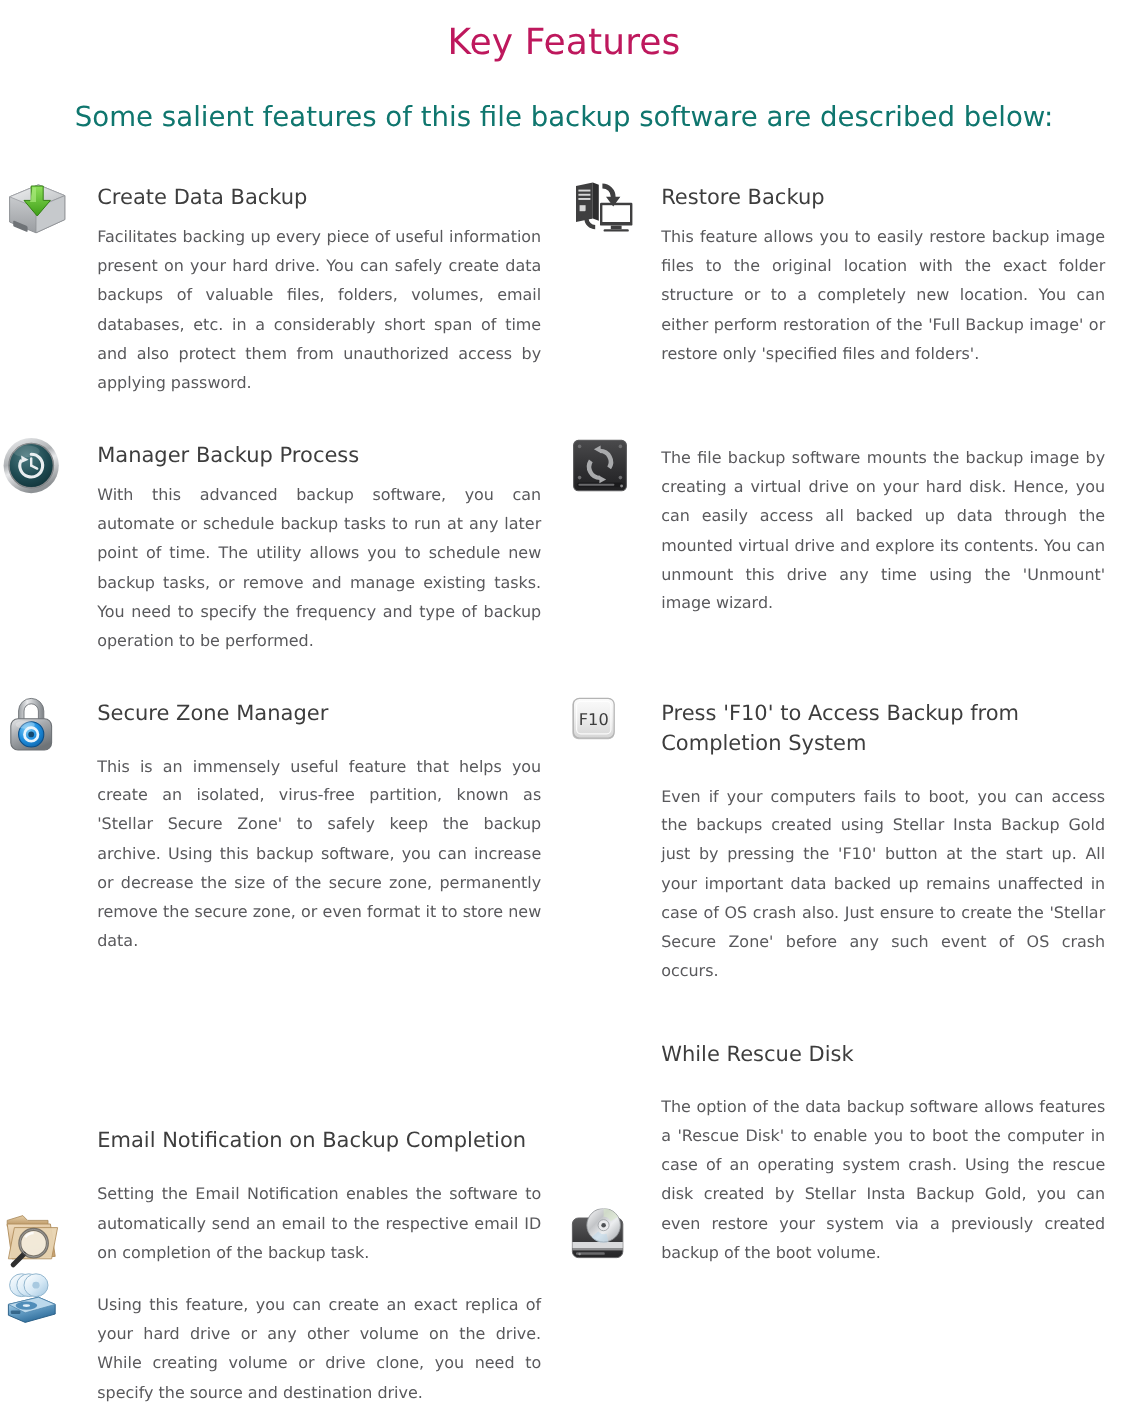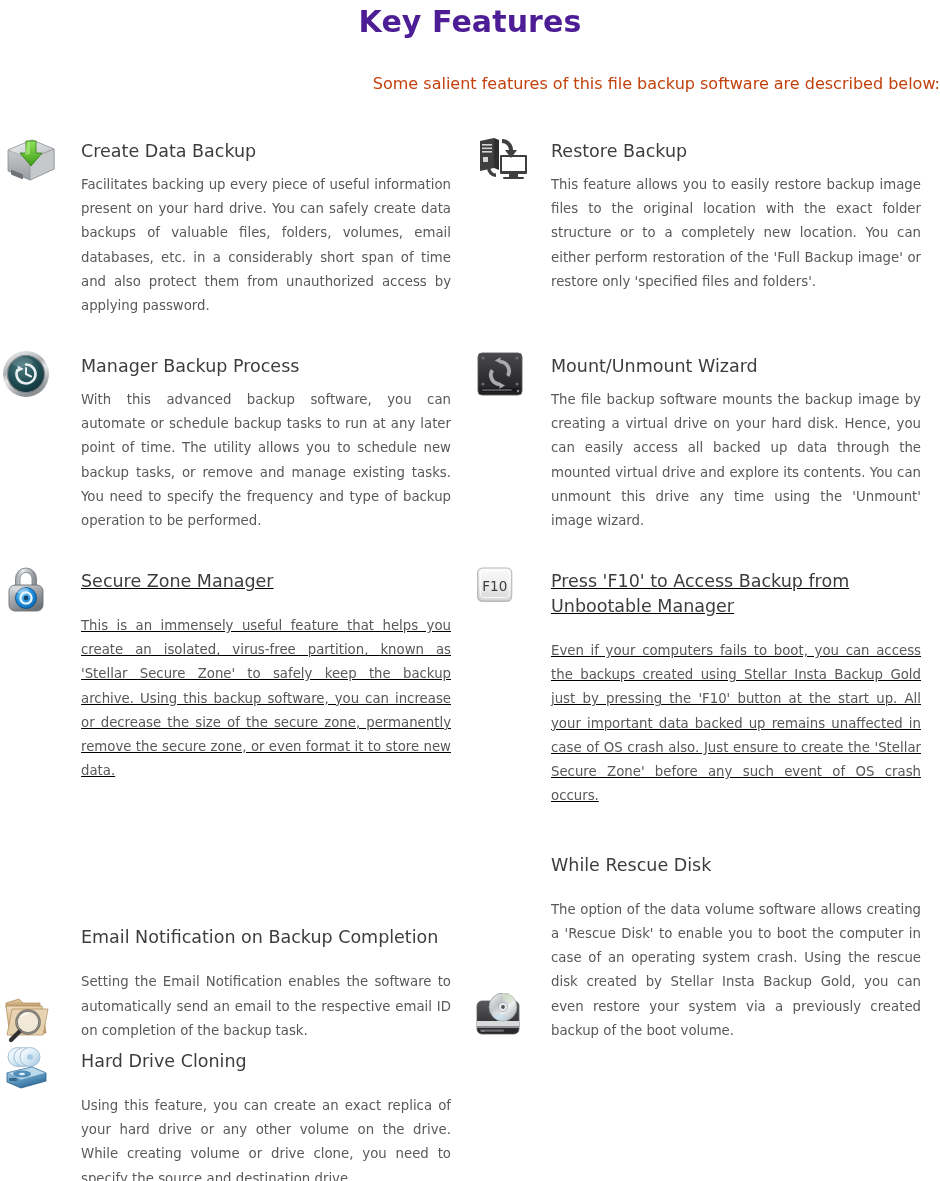--- a/index.html
+++ b/index.html
@@ -8,50 +8,50 @@
     width: 940px; height: 1181px;
     background: #ffffff;
     font-family: "DejaVu Sans", "Liberation Sans", sans-serif;
     -webkit-font-smoothing: antialiased;
   }
   .page { width: 940px; position: relative; }
 
   .page-title {
     text-align: center;
     font-size: 30px;
-    font-weight: 700;
-    color: #4c1d95;
+    font-weight: 400;
+    color: #be185d;
     margin: 0;
-    padding-top: 5px;
+    padding-top: 19px;
     line-height: 34px;
     letter-spacing: 0.1px;
   }
   .page-subtitle {
-    text-align: right;
-    font-size: 16px;
+    text-align: center;
+    font-size: 23px;
     font-weight: 400;
-    color: #c2410c;
+    color: #0f766e;
     margin: 0;
     padding-top: 34px;
     line-height: 22px;
   }
 
   .grid {
     margin-top: 38px;
     display: flex;
     flex-wrap: wrap;
   }
   .cell {
     width: 470px;
     display: flex;
     padding-left: 2px;
   }
   .cell.h1 { height: 215px; }
   .cell.h2 { height: 215px; }
-  .cell.h3 { height: 255px; text-decoration: underline; }
+  .cell.h3 { height: 255px; }
   .cell.h4 { height: 225px; align-items: flex-end; }
   .cell.h5 { height: 160px; }
 
   .icon-col {
     width: 79px;
     flex: 0 0 79px;
     padding-top: 2px;
     display: flex;
     justify-content: flex-start;
   }
@@ -215,21 +215,20 @@
             <g fill="#a9aaac">
               <path d="M28 10 a11 11 0 0 1 9.2 17 l-3.1 -2.3 a7.3 7.3 0 0 0 -6.1 -11.1 z"></path>
               <path d="M28 36 a11 11 0 0 1 -9.2 -17 l3.1 2.3 a7.3 7.3 0 0 0 6.1 11.1 z"></path>
               <path d="M28.5 7.2 l0 6.4 l-5.6 -3.2 z"></path>
               <path d="M27.5 38.8 l0 -6.4 l5.6 3.2 z"></path>
             </g>
           </svg>
         </div>
       </div>
       <div class="text-col">
-        <h2 class="feature-title">Mount/Unmount Wizard</h2>
         <p class="feature-body">The file backup software mounts the backup image by creating a virtual drive on your hard disk. Hence, you can easily access all backed up data through the mounted virtual drive and explore its contents. You can unmount this drive any time using the 'Unmount' image wizard.</p>
       </div>
     </div>
 
     <div class="cell h3 gap-title">
       <div class="icon-col">
         <div class="icon-wrap">
           <svg width="48" height="50" viewBox="0 0 48 50">
             <defs>
               <linearGradient id="shk" x1="0" y1="0" x2="1" y2="0">
@@ -276,21 +275,21 @@
               </linearGradient>
             </defs>
             <rect x="3" y="3" width="35" height="34" rx="5" fill="#c3c3c3"></rect>
             <rect x="3.8" y="3" width="34" height="33" rx="5" fill="url(#key)" stroke="#b4b4b4" stroke-width="1"></rect>
             <rect x="6.5" y="5.5" width="28.6" height="27" rx="3.5" fill="none" stroke="#ffffff" stroke-width="1" opacity="0.85"></rect>
             <text x="20.8" y="25.5" text-anchor="middle" font-family="'DejaVu Sans','Liberation Sans',sans-serif" font-size="13.5" fill="#3d3d3d" aria-label="F10">F10</text>
           </svg>
         </div>
       </div>
       <div class="text-col">
-        <h2 class="feature-title">Press 'F10' to Access Backup from Unbootable Manager</h2>
+        <h2 class="feature-title">Press 'F10' to Access Backup from Completion System</h2>
         <p class="feature-body">Even if your computers fails to boot, you can access the backups created using Stellar Insta Backup Gold just by pressing the 'F10' button at the start up. All your important data backed up remains unaffected in case of OS crash also. Just ensure to create the 'Stellar Secure Zone' before any such event of OS crash occurs.</p>
       </div>
     </div>
 
     <div class="cell h4 gap-title">
       <div class="icon-col">
         <div class="icon-wrap">
           <svg width="52" height="50" viewBox="0 0 52 50">
             <defs>
               <linearGradient id="fld" x1="0" y1="0" x2="0.3" y2="1">
@@ -347,21 +346,21 @@
               <path d="M0 -14 a14 14 0 0 1 12 7 l-6 3.5 a7 7 0 0 0 -6 -3.5 z" fill="#d9e7c9" opacity="0.6"></path>
               <path d="M-10 10 a14 14 0 0 0 14 4 l-1.5 -6.8 a7 7 0 0 1 -7 -2 z" fill="#bcd7ea" opacity="0.55"></path>
               <circle cx="0" cy="0" r="4.6" fill="#e9eaec" stroke="#9a9da1" stroke-width="0.7"></circle>
               <circle cx="0" cy="0" r="1.9" fill="#4f5255"></circle>
             </g>
           </svg>
         </div>
       </div>
       <div class="text-col">
         <h2 class="feature-title">While Rescue Disk</h2>
-        <p class="feature-body">The option of the data volume software allows creating a 'Rescue Disk' to enable you to boot the computer in case of an operating system crash. Using the rescue disk created by Stellar Insta Backup Gold, you can even restore your system via a previously created backup of the boot volume.</p>
+        <p class="feature-body">The option of the data backup software allows features a 'Rescue Disk' to enable you to boot the computer in case of an operating system crash. Using the rescue disk created by Stellar Insta Backup Gold, you can even restore your system via a previously created backup of the boot volume.</p>
       </div>
     </div>
 
     <div class="cell h5 gap-title">
       <div class="icon-col">
         <div class="icon-wrap">
           <svg width="48" height="48" viewBox="0 0 48 48">
             <defs>
               <linearGradient id="dsc" x1="0" y1="0" x2="1" y2="1">
                 <stop offset="0" stop-color="#ffffff"></stop>
@@ -384,19 +383,18 @@
               <path d="M5 26 L30 20 L44 26 L44 34 L19 41 L5 35 Z" fill="url(#hdd)" stroke="#2a5f87" stroke-width="0.8"></path>
               <path d="M5 26 L30 20 L44 26 L19 33 Z" fill="#bcd9ec" stroke="#4d86ae" stroke-width="0.6"></path>
               <ellipse cx="20" cy="27" rx="9" ry="3.4" fill="#3d7fb0" opacity="0.85"></ellipse>
               <ellipse cx="20" cy="27" rx="3" ry="1.2" fill="#e3f0fa"></ellipse>
               <rect x="7" y="31" width="8" height="3" rx="1" fill="#1f4f72" opacity="0.7"></rect>
             </g>
           </svg>
         </div>
       </div>
       <div class="text-col">
-        <h2 class="feature-title">Hard Drive Cloning</h2>
         <p class="feature-body">Using this feature, you can create an exact replica of your hard drive or any other volume on the drive. While creating volume or drive clone, you need to specify the source and destination drive.</p>
       </div>
     </div>
 
   </div>
 </div>
 
 </body></html>

